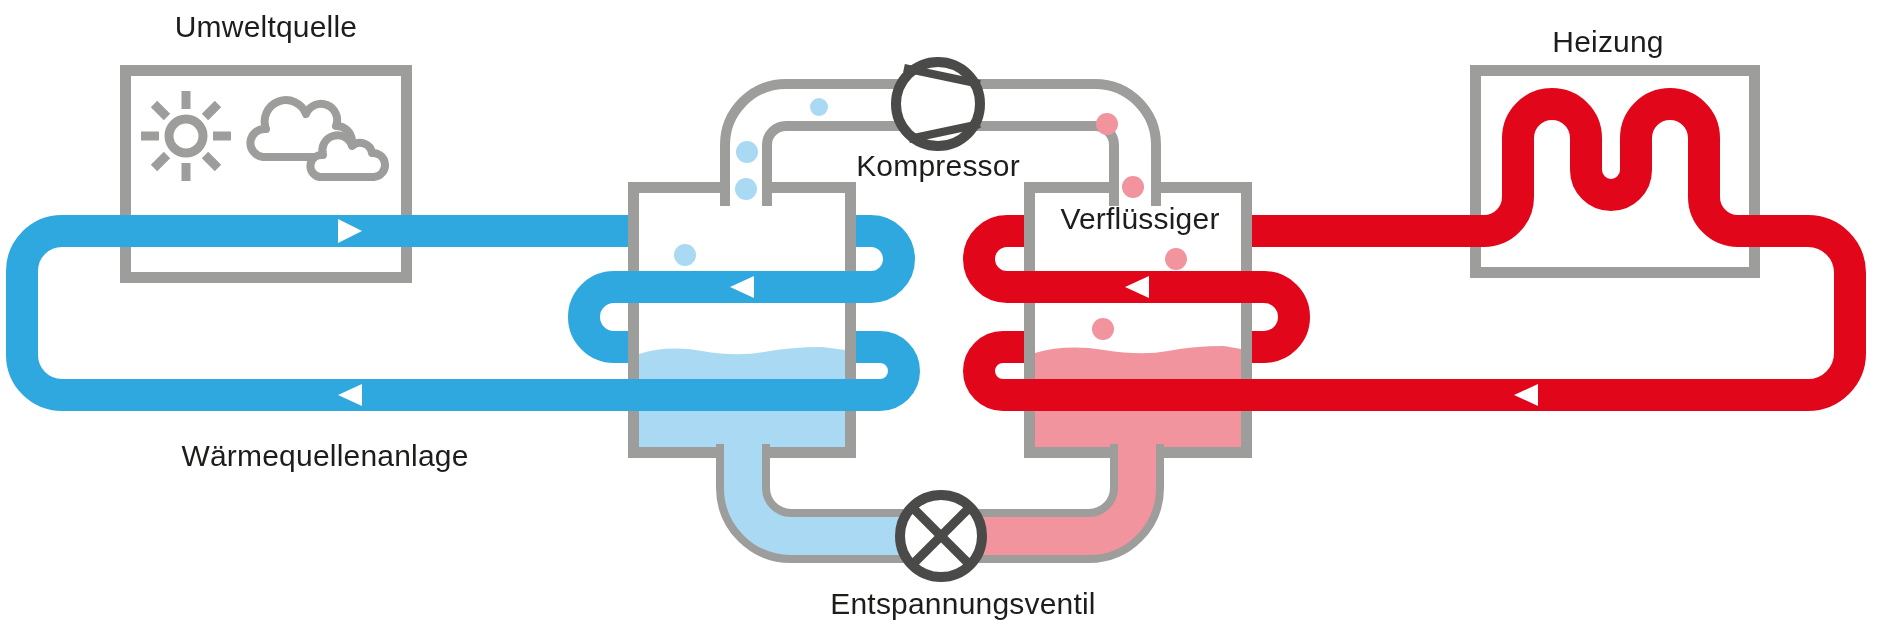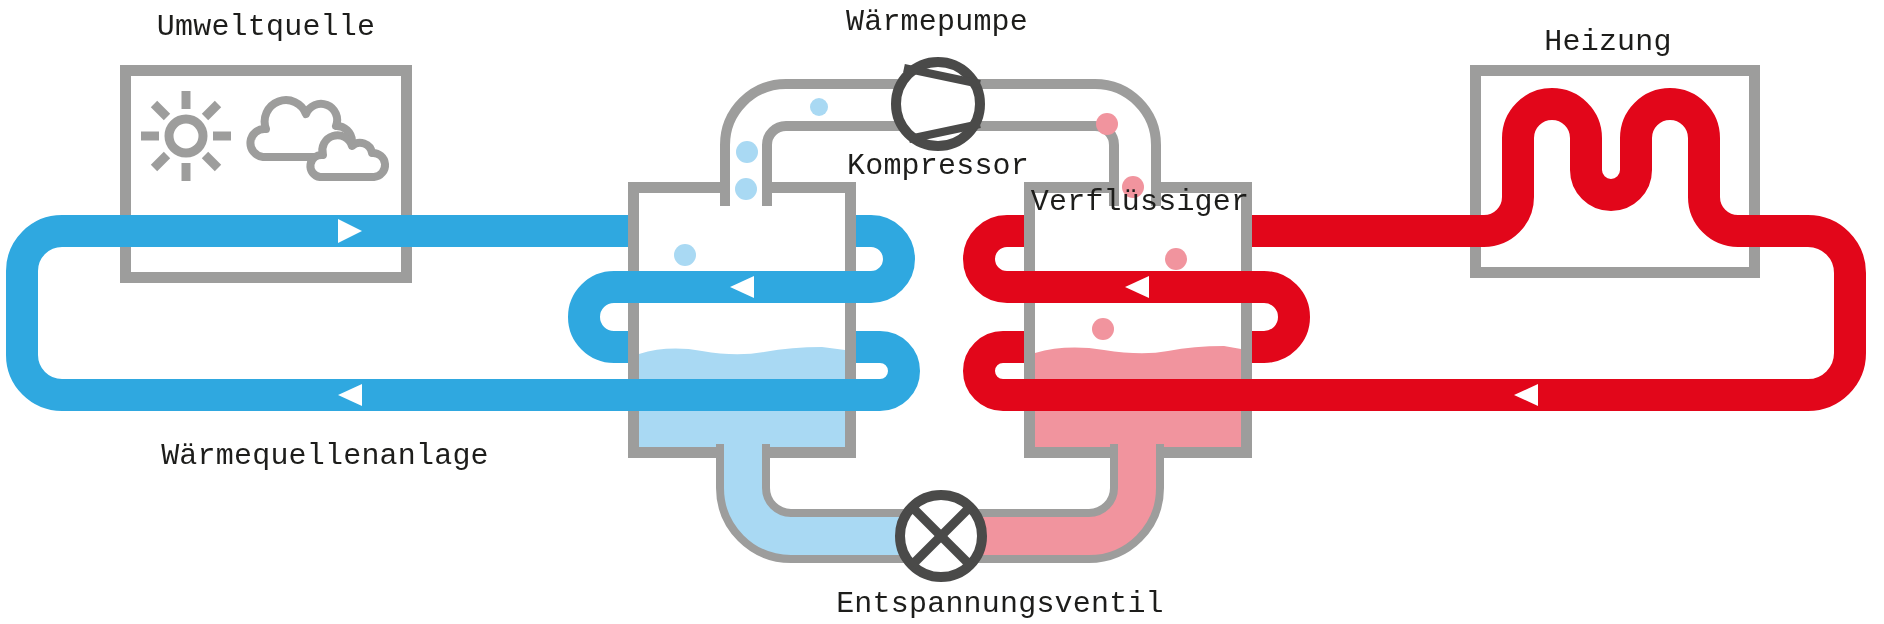--- a/index.html
+++ b/index.html
@@ -1,18 +1,18 @@
 <!DOCTYPE html>
 <html style="--source-blue: #2FA8E0; --light-blue: #A9D9F3; --heating-red: #E2061A; --pink: #F1949E; --outline-gray: #9D9D9C; --dark-gray: #4A4A49; --text: #1D1D1B;"><head>
 <meta charset="utf-8">
 <style>
   html,body{margin:0;padding:0;background:#ffffff;}
   .stage{
     position:relative;width:1884px;height:624px;background:#ffffff;overflow:hidden;
-    font-family:Liberation Mono, monospace;
+    font-family:Liberation Sans, sans-serif;
   }
   .stage svg{position:absolute;left:0;top:0;}
   .lbl{
     position:absolute;transform:translate(-50%,-50%);
     font-size:30px;font-weight:400;color:var(--text,#1D1D1B);
     white-space:nowrap;letter-spacing:0.2px;
   }
 </style>
 </head>
 <body>
@@ -112,19 +112,18 @@
     <g fill="#ffffff">
       <polygon points="338,219 338,243 362,231"></polygon>
       <polygon points="754,276 754,298 730,287"></polygon>
       <polygon points="362,384 362,406 338,395"></polygon>
       <polygon points="1149,276 1149,298 1125,287"></polygon>
       <polygon points="1538,384 1538,406 1514,395"></polygon>
     </g>
   </svg>
 
   <div class="lbl" style="left:266px;top:27px">Umweltquelle</div>
-  <div class="lbl" style="left:937px;top:22px">Wärmepumpe</div>
   <div class="lbl" style="left:938px;top:166px">Kompressor</div>
-  <div class="lbl" style="left:1140px;top:202px">Verflüssiger</div>
+  <div class="lbl" style="left:1140px;top:219px">Verflüssiger</div>
   <div class="lbl" style="left:1608px;top:42px">Heizung</div>
   <div class="lbl" style="left:325px;top:456px">Wärmequellenanlage</div>
-  <div class="lbl" style="left:1000px;top:604px">Entspannungsventil</div>
+  <div class="lbl" style="left:963px;top:604px">Entspannungsventil</div>
 </div>
 
 </body></html>

